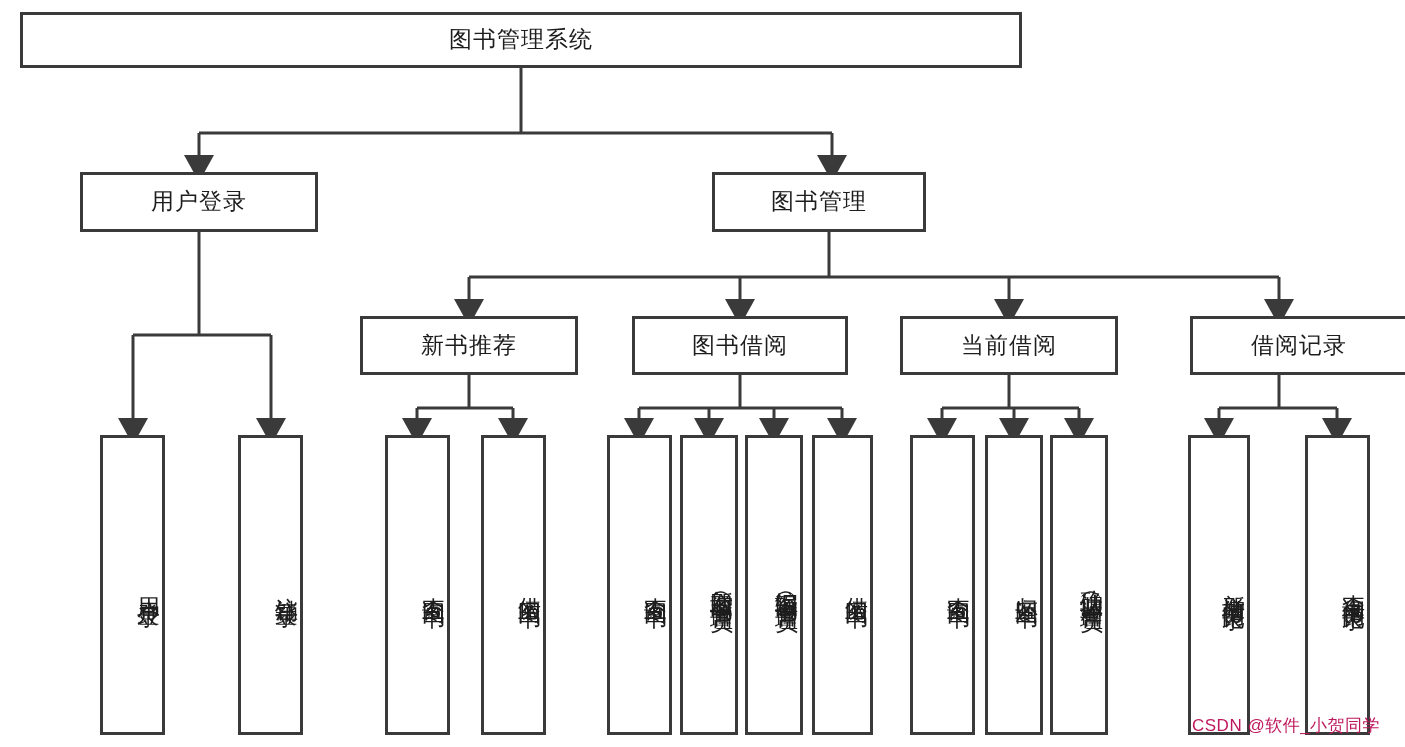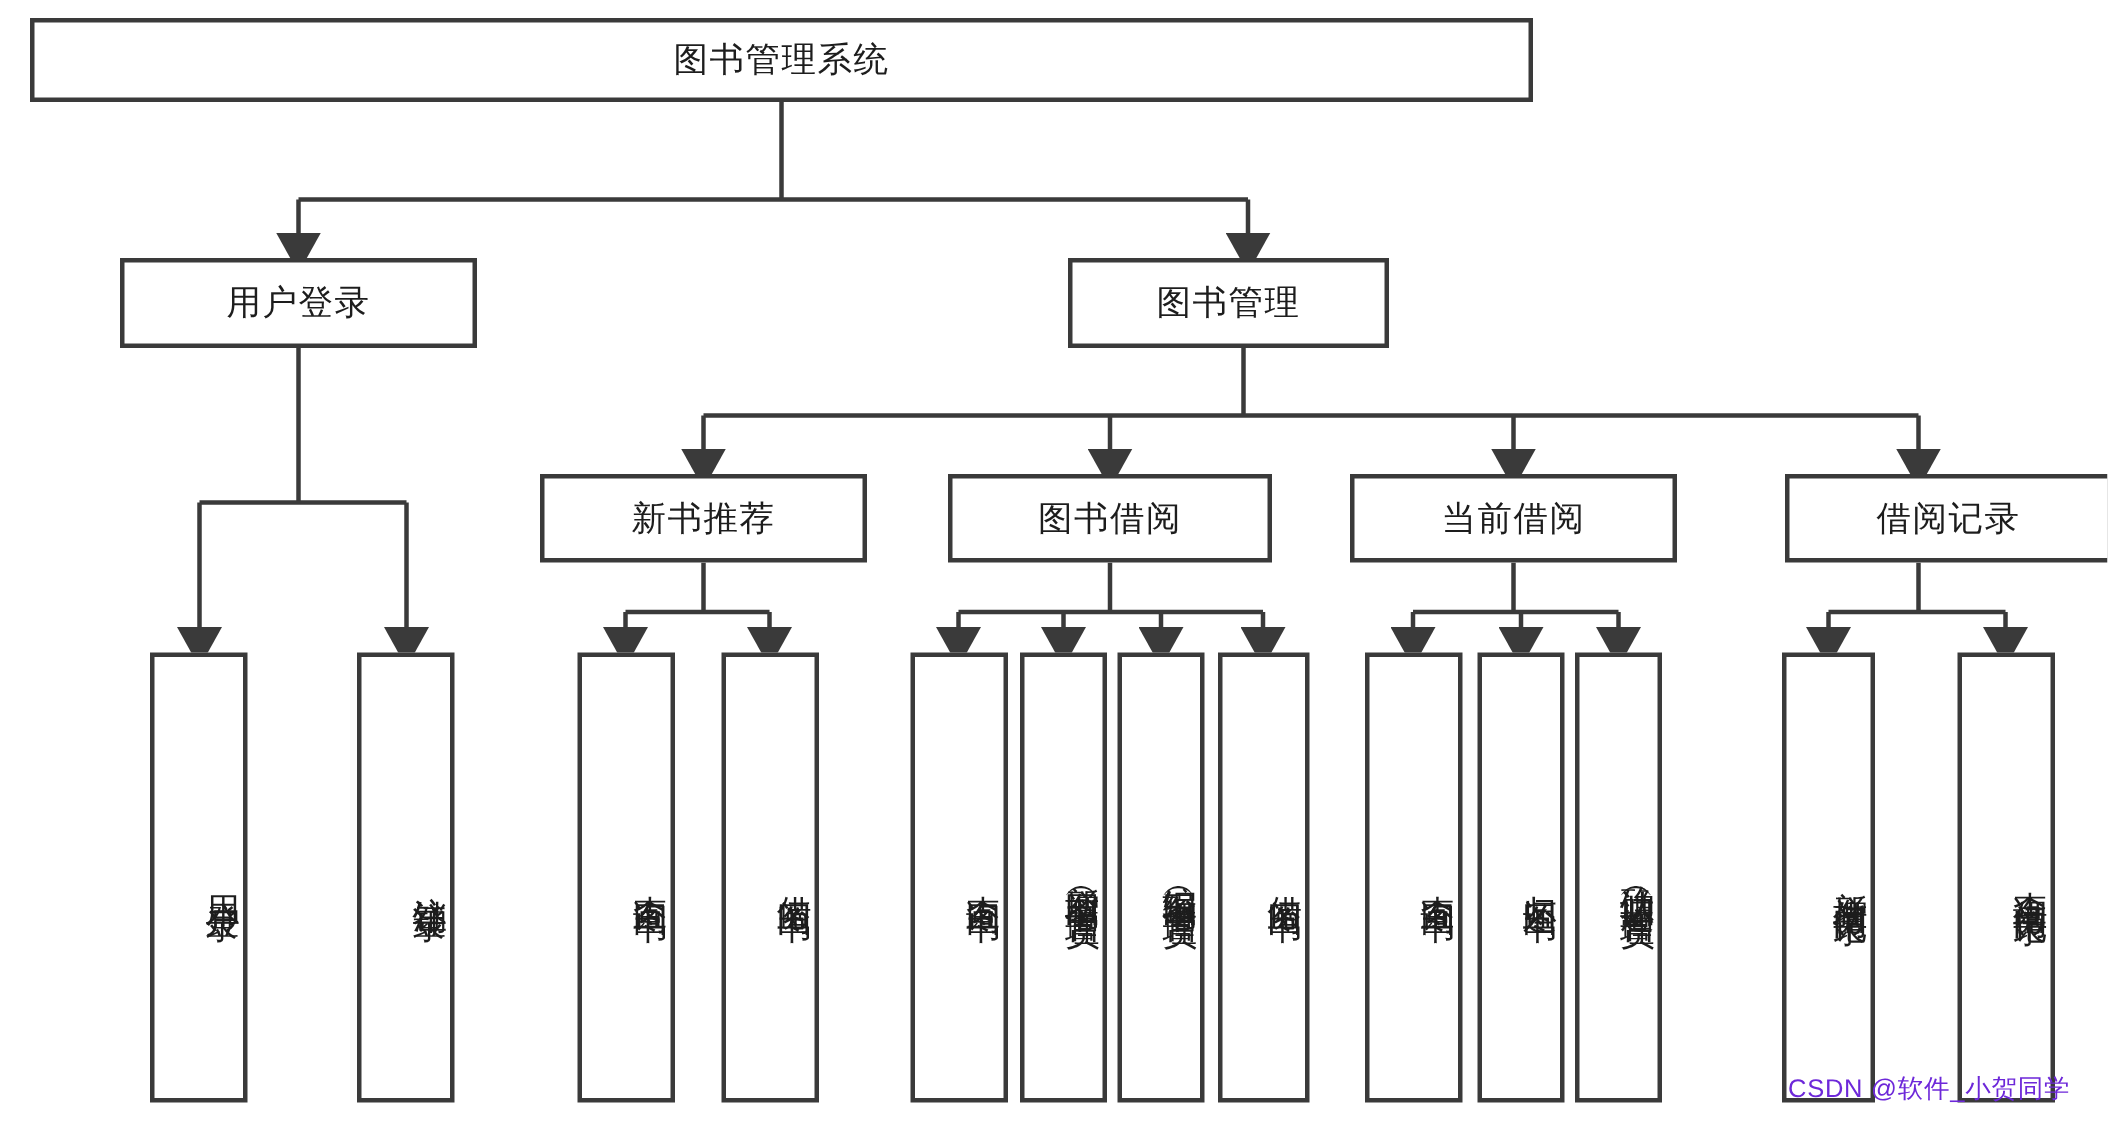--- a/index.html
+++ b/index.html
@@ -53,21 +53,21 @@
   svg.links {
     position: absolute;
     left: 0;
     top: 0;
     width: 1405px;
     height: 747px;
     pointer-events: none;
   }
   .watermark {
     position: absolute;
-    color: #6d28d9;
+    color: #be185d;
     font-size: 17px;
     white-space: nowrap;
     letter-spacing: 0.5px;
   }
 </style>
 </head>
 <body>
 
 <div id="canvas">
 

